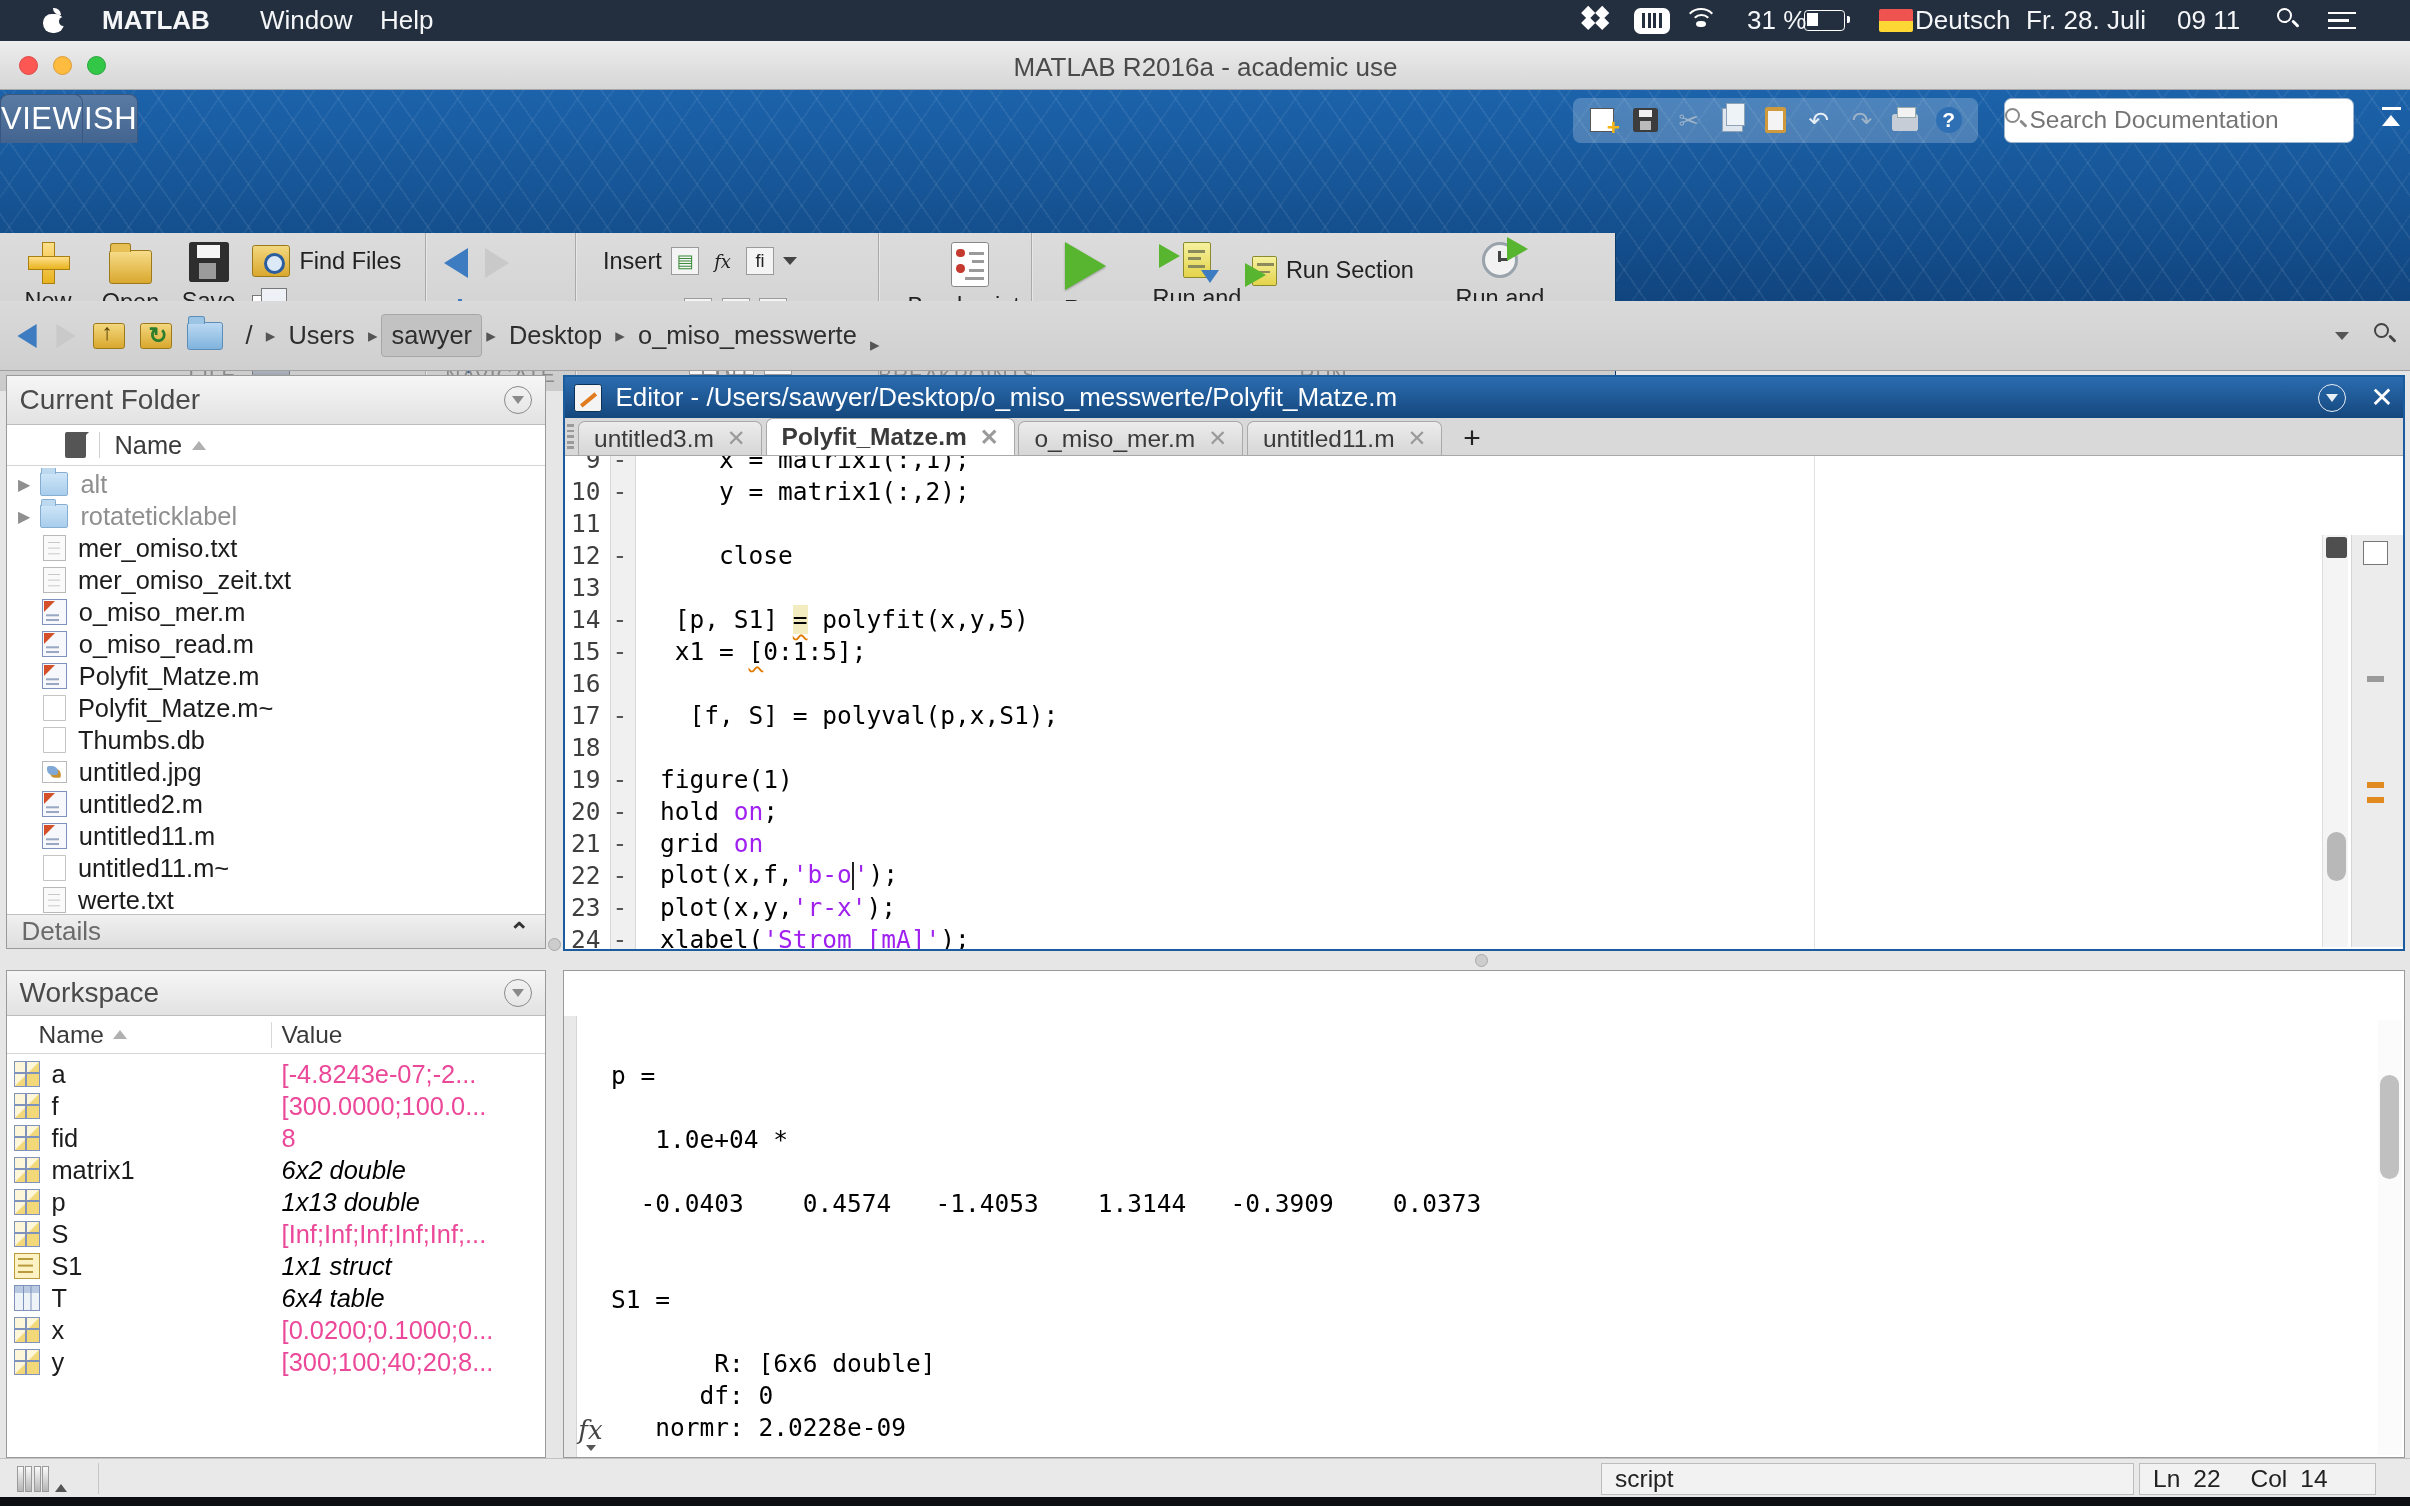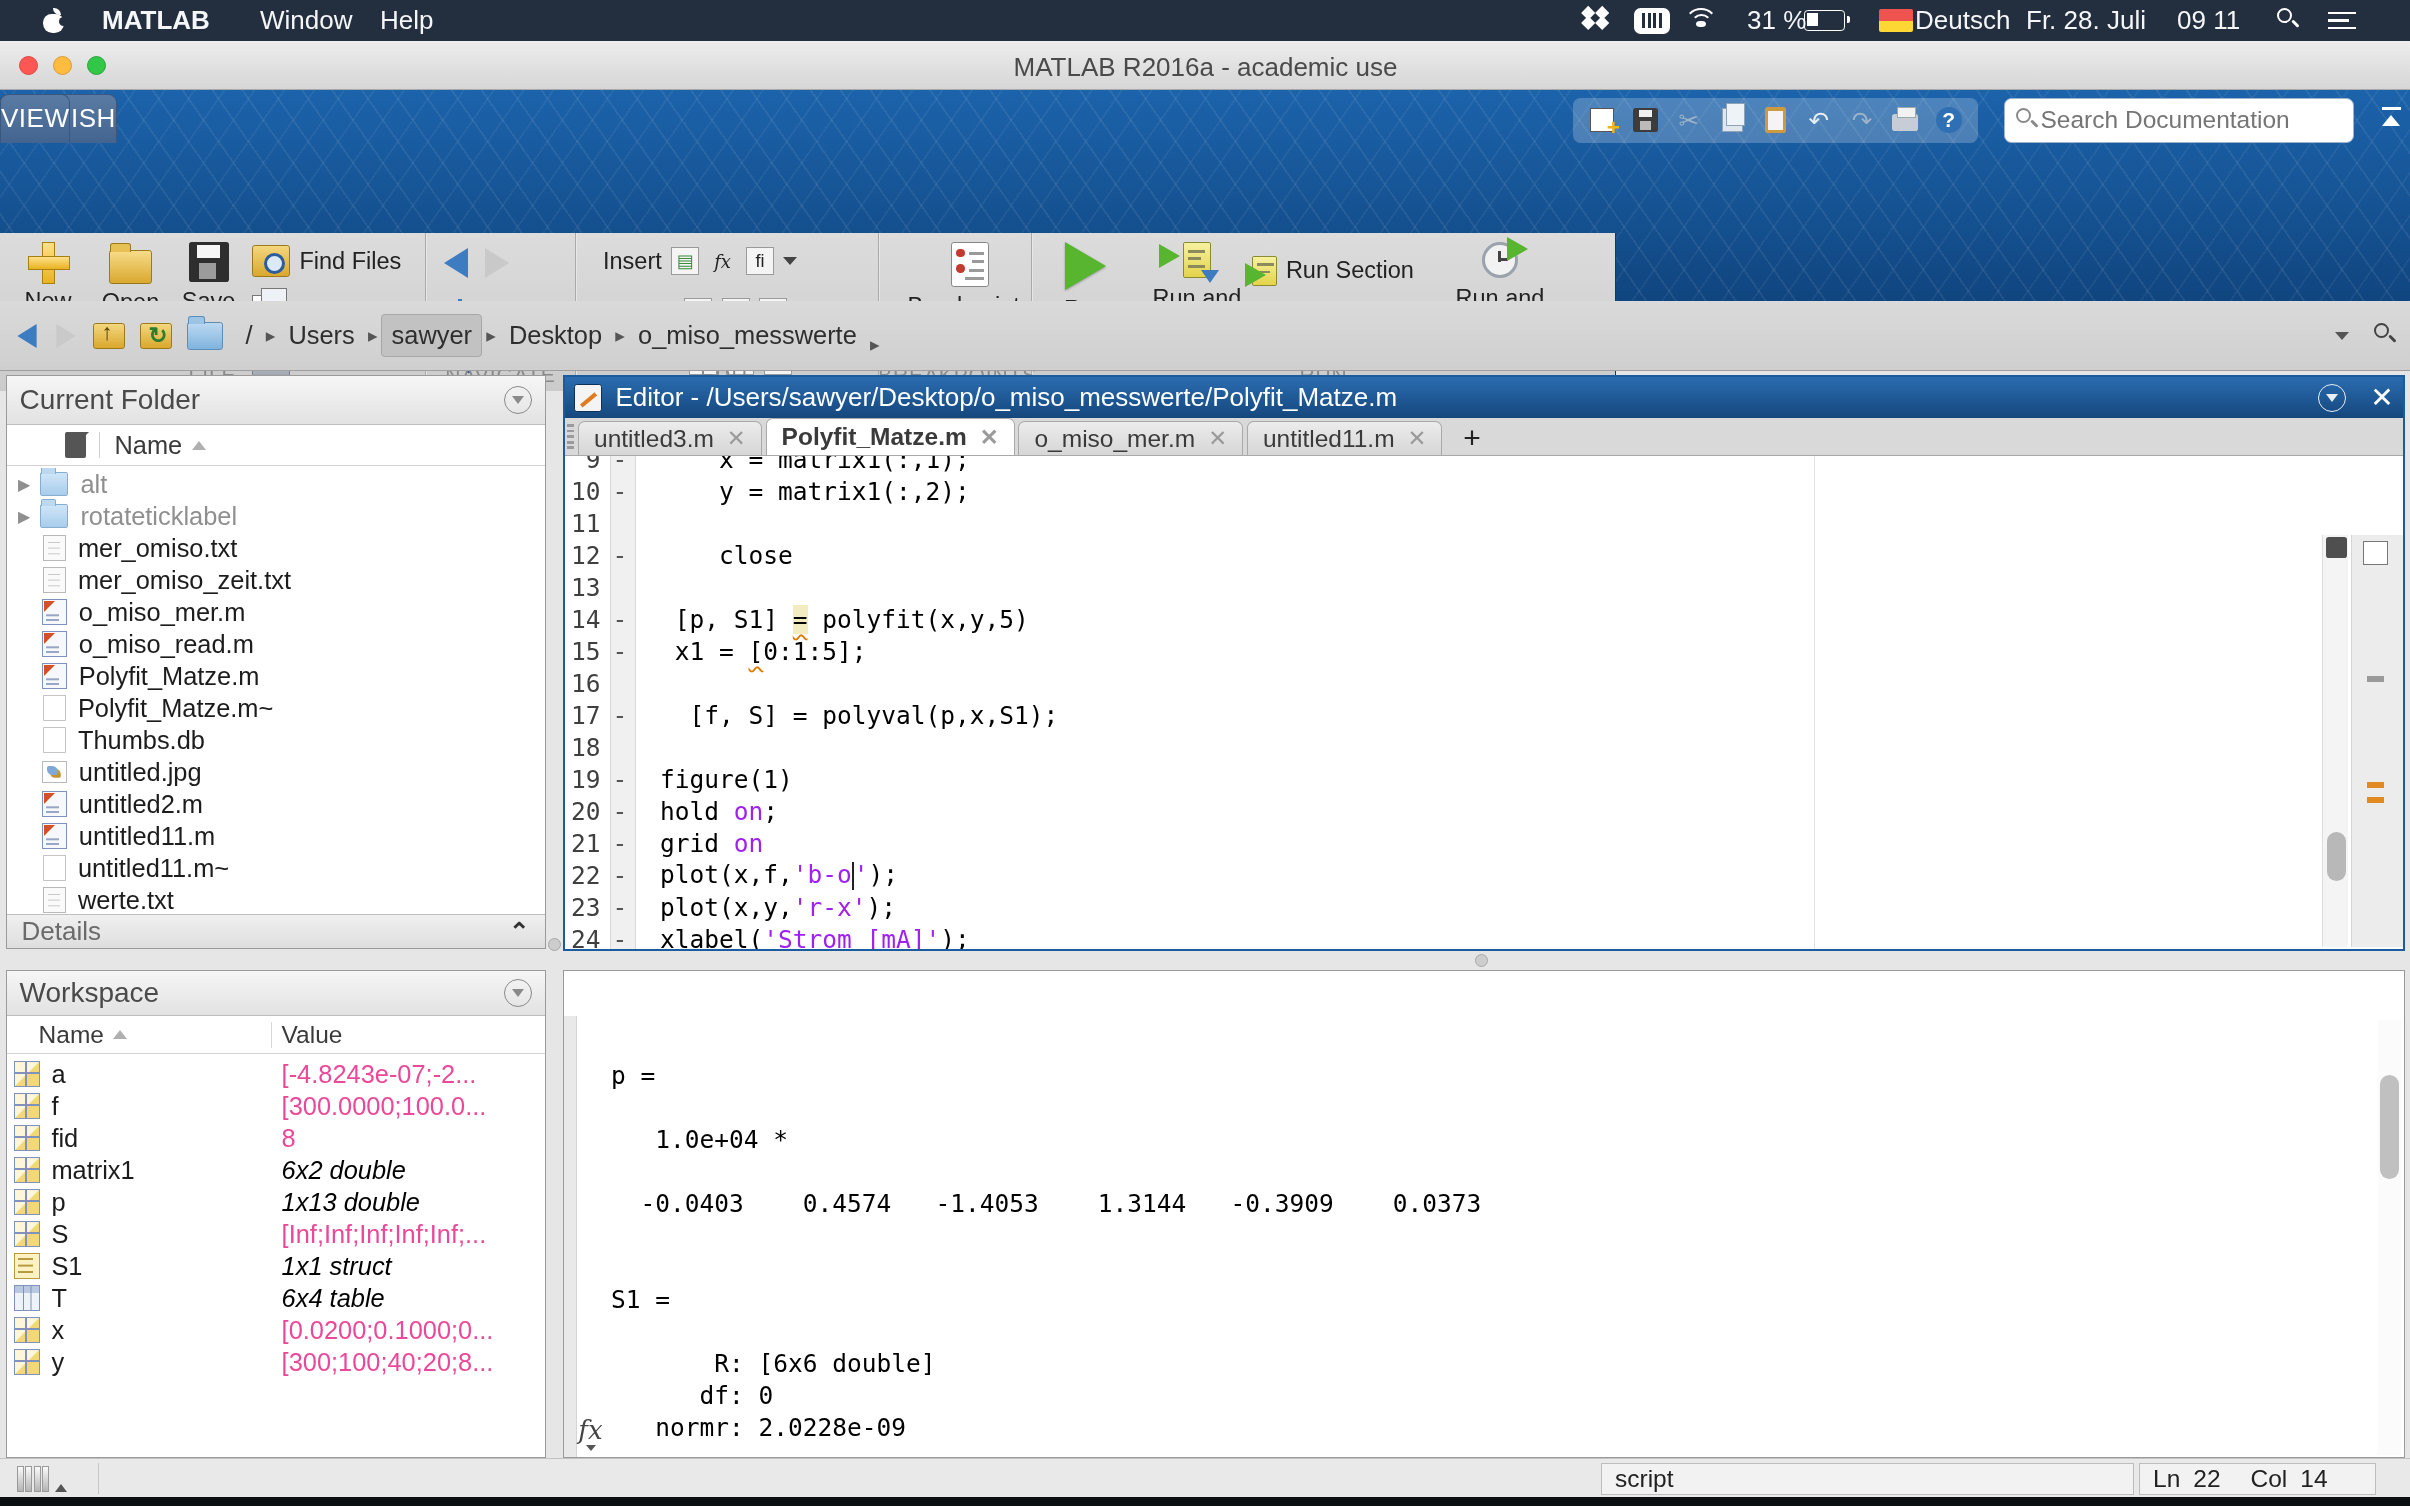--- a/index.html
+++ b/index.html
@@ -53,40 +53,40 @@
   #tl-zoom { left:87px; background:#33c748; border:0.9px solid #27a53a;}
   #win-title { position:absolute; left:0; right:0; top:11.3px; text-align:center; font-size:26px; color:#4a4a4a; }
 
   
   #ribbon { position:absolute; left:0; top:90px; width:2411px; height:211px;
     background:linear-gradient(#1c63ab,#10457f);
   }
   #ribbon::before { content:""; position:absolute; inset:0;
     background:repeating-linear-gradient(55deg, rgba(255,255,255,.07) 0 1.9px, transparent 1.9px 24.5px),
                repeating-linear-gradient(-55deg, rgba(255,255,255,.05) 0 1.9px, transparent 1.9px 24.5px); }
-  .rtab { position:absolute; top:3.8px; height:49px; border-radius:8.5px 8.5px 0 0; display:flex; align-items:center; justify-content:center; font-size:26px; letter-spacing:0.5px; color:#fff; }
+  .rtab { position:absolute; top:3.8px; height:49px; border-radius:8.5px 8.5px 0 0; display:flex; align-items:center; justify-content:center; font-size:31px; letter-spacing:0.5px; color:#fff; }
   .rtab.dark { background:linear-gradient(#14477f,#0b3465); border:0.9px solid #0a2c55; border-bottom:none; }
   .rtab.mid  { background:linear-gradient(#5a7ba3,#43648f); border:0.9px solid #3a587f; border-bottom:none; }
   .rtab.active { background:linear-gradient(#f7f7f7,#e9e9e9); color:#333; border:0.9px solid #9b9b9b; border-bottom:none; }
   #qat { position:absolute; left:1573px; top:7.5px; width:405px; height:45px; background:rgba(255,255,255,.22); border-radius:7.5px; display:flex; align-items:center; justify-content:space-around; padding:0 7.5px; }
   .qi { width:32px; height:32px; display:flex; align-items:center; justify-content:center; font-size:24.5px; color:#e8eef5; }
   .qi.dim { color:#9fb3c8; }
   .mini-floppy { width:24.5px; height:24.5px; background:#3c3c3c; border-radius:2.8px; position:relative; }
   .mini-floppy::before{ content:""; position:absolute; left:5.6px; top:1.9px; width:13px; height:7.5px; background:#f0f0f0; }
   .mini-floppy::after{ content:""; position:absolute; left:6.6px; top:13px; width:11.3px; height:9.4px; background:#bbb; }
   .mini-savenew { position:relative; width:24.5px; height:24.5px; background:#fff; border:1.9px solid #555; }
   .mini-savenew::after { content:"+"; position:absolute; right:-6.6px; bottom:-9.4px; color:#f3b417; font-size:22.6px; font-weight:bold; }
   .mini-copy { position:relative; width:21px; height:24.5px; background:#dfe6ee; border:1.9px solid #8fa3b8; }
   .mini-copy::before { content:""; position:absolute; left:3.8px; top:-5.6px; width:17px; height:21px; background:#eef3f8; border:1.9px solid #8fa3b8; }
   .mini-paste { position:relative; width:21px; height:26px; background:#cf9a3d; border-radius:2.8px; }
   .mini-paste::before { content:""; position:absolute; left:2.8px; top:3.8px; width:15px; height:19px; background:#f4f4f4; }
   .mini-print { width:26px; height:17px; background:#c7cdd6; border-radius:2.8px; position:relative; margin-top:5.6px;}
   .mini-print::before { content:""; position:absolute; left:4.7px; top:-7.5px; width:17px; height:9.4px; background:#f2f2f2; border:0.9px solid #9aa; }
   .mini-help { width:26px; height:26px; border-radius:50%; background:#2f6fb4; color:#fff; font-size:21px; font-weight:bold; display:flex; align-items:center; justify-content:center; }
-  #doc-search { position:absolute; left:2004px; top:7.5px; width:350px; height:45px; background:#fff; border-radius:7.5px; border:0.9px solid #9db4cb; display:flex; align-items:center; padding:0 11px; }
+  #doc-search { position:absolute; left:2004px; top:7.5px; width:350px; height:45px; background:#fff; border-radius:7.5px; border:0.9px solid #9db4cb; display:flex; align-items:center; padding:0 0; }
   #doc-search .mag i { border-color:#8a8a8a; } #doc-search .mag b { background:#8a8a8a; }
   #doc-search input { border:none; outline:none; font-size:24.5px; color:#8d8d8d; width:282px; background:transparent; font-family:"Liberation Sans",sans-serif; }
   #ribbon-collapse { position:absolute; left:2379px; top:17px; width:24.5px; height:24.5px; color:#fff; }
   #ribbon-collapse i { display:block; width:0; height:0; margin:5.6px auto 0; border-left:9.4px solid transparent; border-right:9.4px solid transparent; border-bottom:11.3px solid #fff; }
   #ribbon-collapse::before { content:""; display:block; width:19px; height:2.8px; background:#fff; margin:0 auto; }
 
   #toolbar { position:absolute; left:0; top:143px; width:1616px; height:158px; background:linear-gradient(#dcdcdc,#cbcbcb); border-right:0.9px solid #0d3a68; }
   .tsec-label { position:absolute; bottom:3.8px; font-size:21px; color:#8a8a8a; letter-spacing:0.9px; width:100%; text-align:center; }
   .tdiv { position:absolute; top:0; bottom:0; width:0.9px; background:#aaa; box-shadow:0.9px 0 0 #e8e8e8; }
   .tbtn-label { font-size:23.5px; color:#222; }

